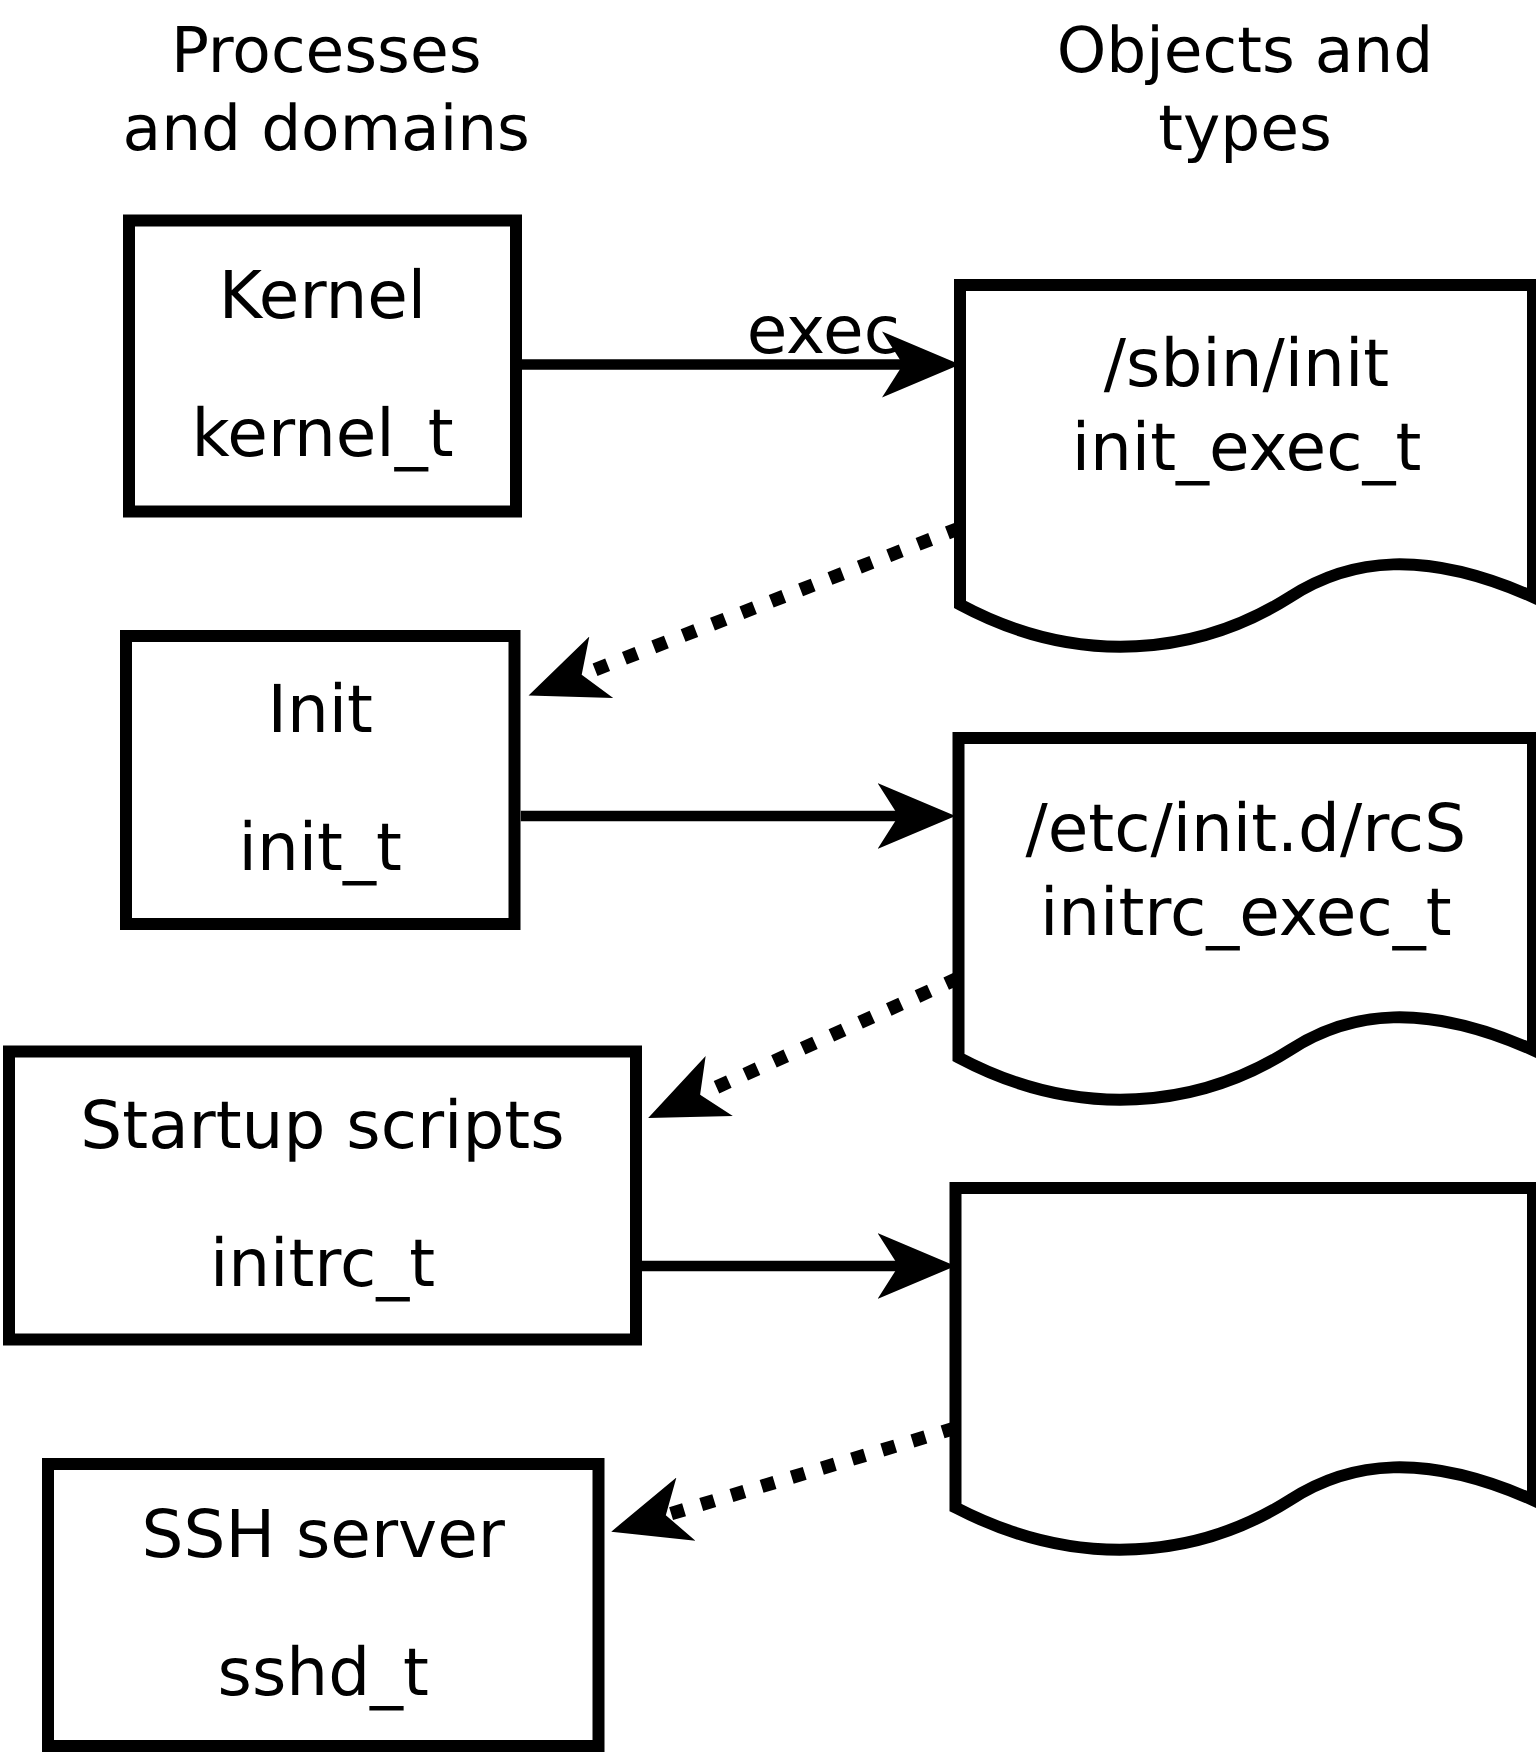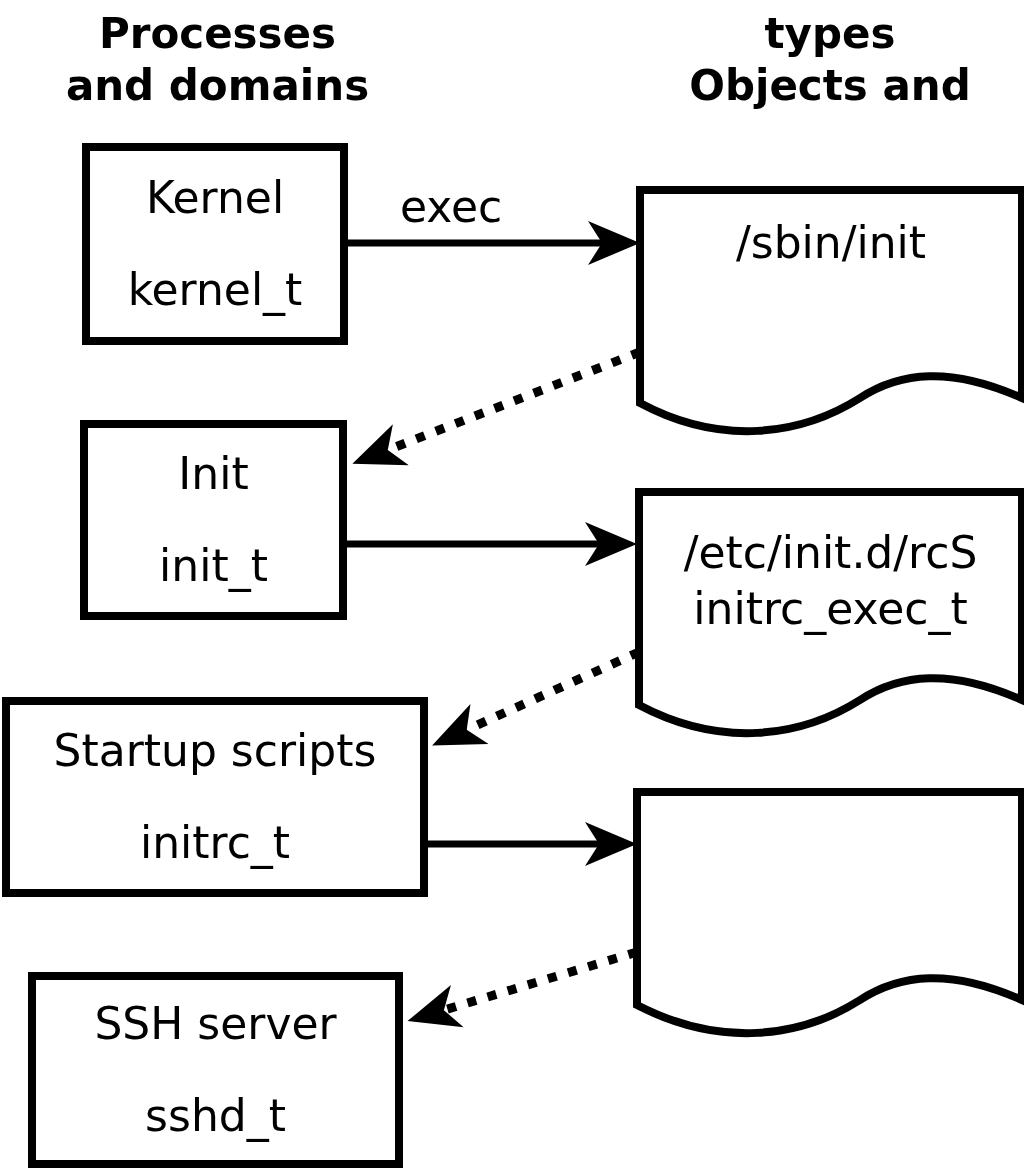--- a/index.html
+++ b/index.html
@@ -2,35 +2,35 @@
 <html><head>
 <meta charset="utf-8">
 <style>
   html,body{margin:0;padding:0;background:#ffffff;}
   .canvas{
     position:relative;width:1024px;height:1173px;background:#ffffff;
     font-family:"DejaVu Sans","Liberation Sans",sans-serif;color:#000;
     overflow:hidden;
   }
   .hdr{
-    position:absolute;text-align:center;font-weight:bold;
+    position:absolute;text-align:center;font-weight:normal;
     font-size:42px;line-height:52px;letter-spacing:0px;
   }
   .hdr span{display:block;}
   .pbox{
     position:absolute;box-sizing:border-box;border:8px solid #000;background:#fff;
     display:flex;flex-direction:column;align-items:center;justify-content:center;
     font-size:44px;line-height:56px;text-align:center;z-index:2;gap:36px;
   }
   .doclabel{
     position:absolute;text-align:center;font-size:44px;line-height:56px;z-index:3;
   }
   .doclabel span{display:block;}
   .exec-label{
-    position:absolute;text-align:left;font-size:44px;line-height:48px;z-index:3;
+    position:absolute;text-align:right;font-size:44px;line-height:48px;z-index:3;margin-top:14px;
   }
   svg.layer{position:absolute;left:0;top:0;z-index:1;}
 </style>
 </head>
 <body>
 
 <div class="canvas">
 
   <svg class="layer" width="1024" height="1173" viewBox="0 0 1024 1173">
     <defs>
@@ -50,22 +50,22 @@
     <line x1="640" y1="352" x2="385" y2="451" stroke="#000" stroke-width="9" stroke-dasharray="9 12" marker-end="url(#arrowhead)"></line>
     <line x1="639" y1="652" x2="464" y2="731" stroke="#000" stroke-width="9" stroke-dasharray="9 12" marker-end="url(#arrowhead)"></line>
     <line x1="637" y1="952" x2="441" y2="1011" stroke="#000" stroke-width="9" stroke-dasharray="9 12" marker-end="url(#arrowhead)"></line>
   </svg>
 
   <div class="hdr" style="left:30px;top:8px;width:375px;">
     <span>Processes</span>
     <span>and domains</span>
   </div>
   <div class="hdr" style="left:645px;top:8px;width:370px;">
+    <span>Objects and</span>
     <span>types</span>
-    <span>Objects and</span>
   </div>
 
   <div class="pbox" style="left:82px;top:143px;width:266px;height:202px;">
     <span>Kernel</span>
     <span>kernel_t</span>
   </div>
   <div class="pbox" style="left:2px;top:697px;width:426px;height:200px;">
     <span>Startup scripts</span>
     <span>initrc_t</span>
   </div>
@@ -73,20 +73,21 @@
     <span>Init</span>
     <span>init_t</span>
   </div>
   <div class="pbox" style="left:28px;top:972px;width:375px;height:196px;">
     <span>SSH server</span>
     <span>sshd_t</span>
   </div>
 
   <div class="doclabel" style="left:644px;top:215px;width:374px;">
     <span>/sbin/init</span>
+    <span>init_exec_t</span>
   </div>
   <div class="doclabel" style="left:643px;top:525px;width:375px;">
     <span>/etc/init.d/rcS</span>
     <span>initrc_exec_t</span>
   </div>
 
   <div class="exec-label" style="left:400px;top:183px;width:200px;">exec</div>
 
 </div>
 

